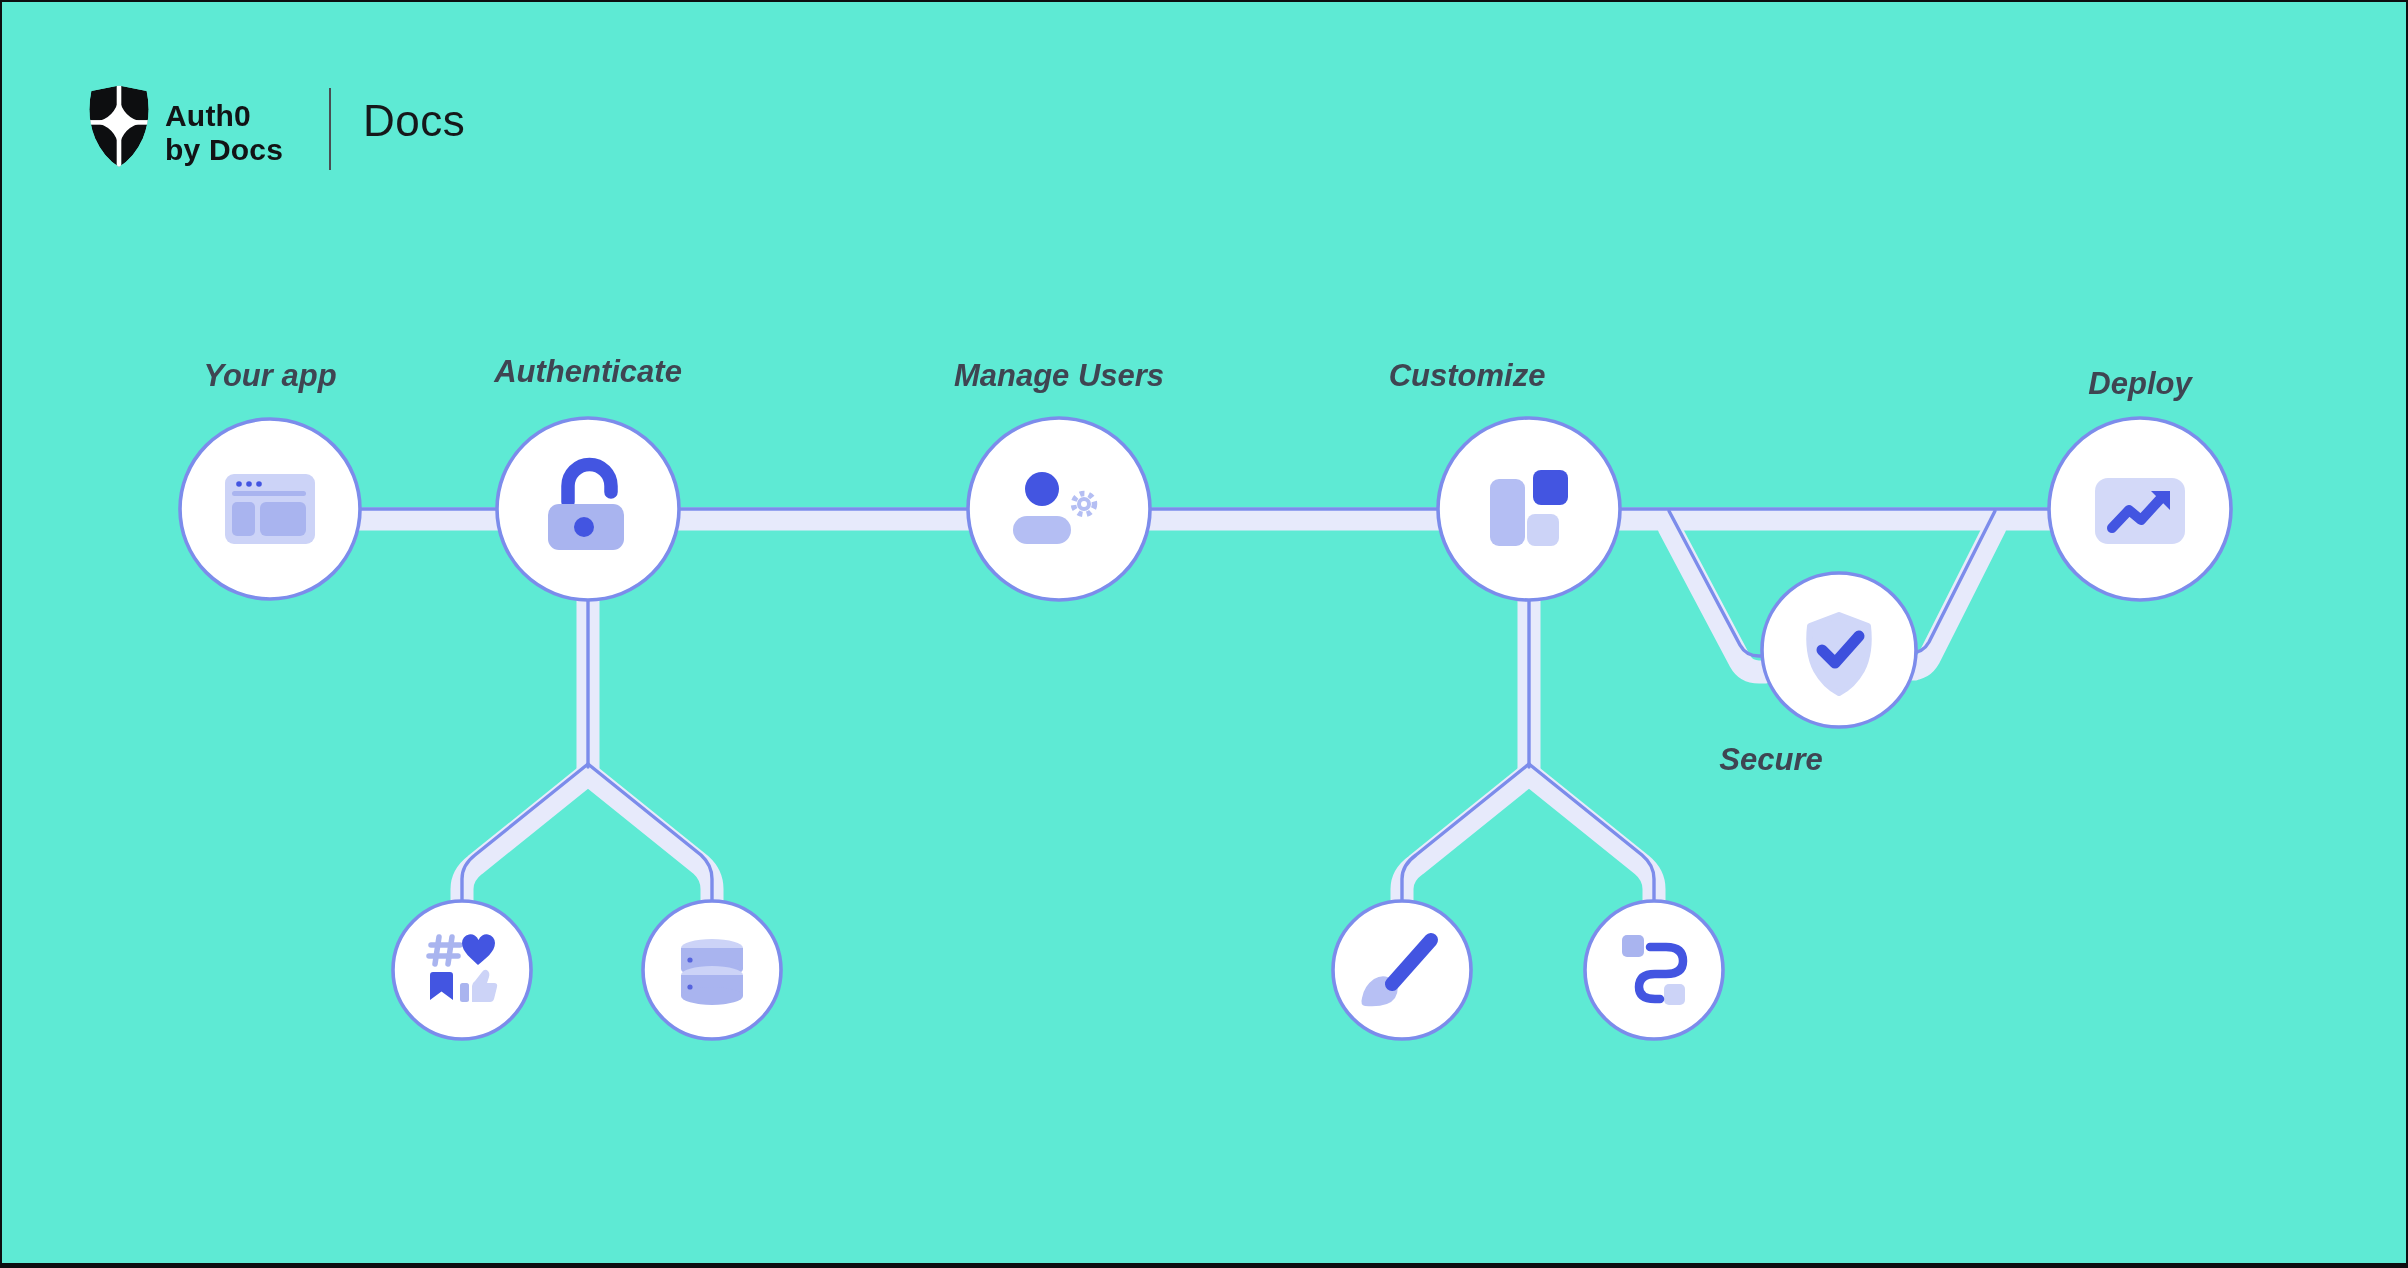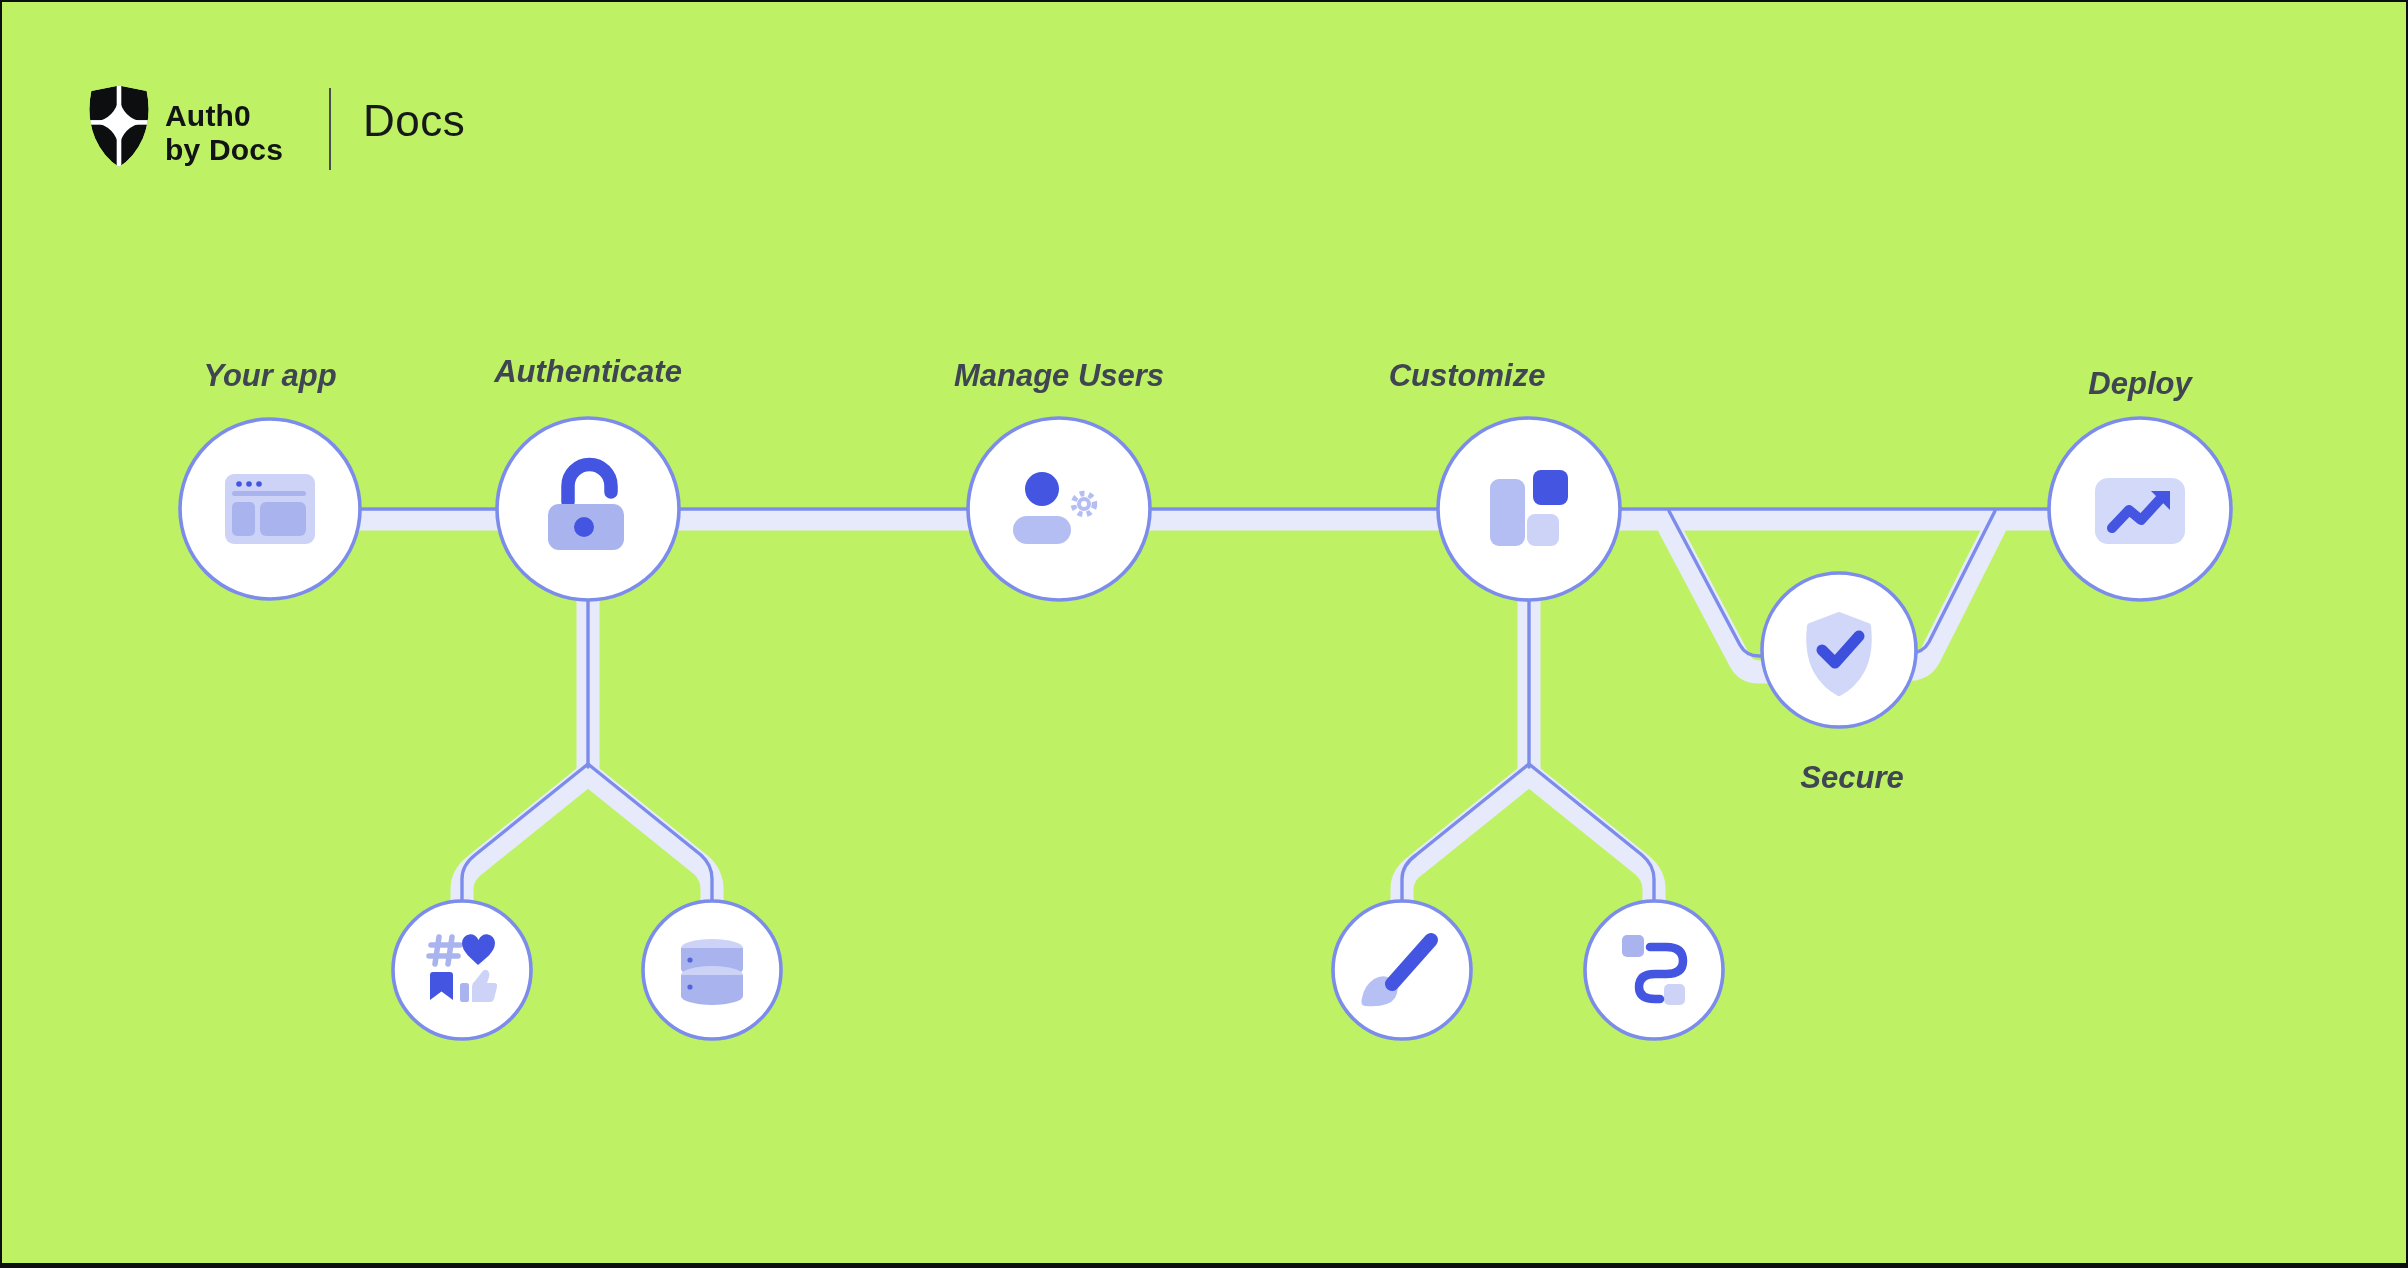--- a/index.html
+++ b/index.html
@@ -1,20 +1,20 @@
 <!DOCTYPE html>
 <html><head>
 <meta charset="utf-8">
 <style>
   html,body{margin:0;padding:0;background:#ffffff;}
   .frame{
     position:relative;
     width:2408px;height:1268px;
     box-sizing:border-box;
-    background:#bef264;
+    background:#5eead4;
     border:2px solid #0d0e10;
     border-bottom-width:5px;
     font-family:"Liberation Sans", sans-serif;
     overflow:hidden;
   }
   .abs{position:absolute;}
   
   .brand-text{
     position:absolute;left:163px;top:97px;
     font-size:30px;line-height:34px;font-weight:600;color:#121315;
@@ -191,17 +191,17 @@
       <rect x="1620" y="933" width="22" height="22" rx="5" fill="#a9b4ef"></rect>
       <rect x="1662" y="982" width="21" height="21" rx="5" fill="#ccd3f7"></rect>
       <path d="M 1648 945 L 1664 945 Q 1681 945 1681 959 Q 1681 972 1664 972 L 1653 972 Q 1637 972 1637 985 Q 1637 997 1653 997 L 1658 997" fill="none" stroke="#4355e1" stroke-width="8.5" stroke-linecap="round"></path>
     </g>
   </svg>
 
   <div class="node-label" style="left:268px;top:356px;">Your app</div>
   <div class="node-label" style="left:586px;top:352px;">Authenticate</div>
   <div class="node-label" style="left:1057px;top:356px;">Manage Users</div>
   <div class="node-label" style="left:1465px;top:356px;">Customize</div>
-  <div class="node-label" style="left:1850px;top:740px;margin-top:18px;">Secure</div>
+  <div class="node-label" style="left:1769px;top:740px;">Secure</div>
   <div class="node-label" style="left:2138px;top:364px;">Deploy</div>
 
 
 </div>
 
 </body></html>

